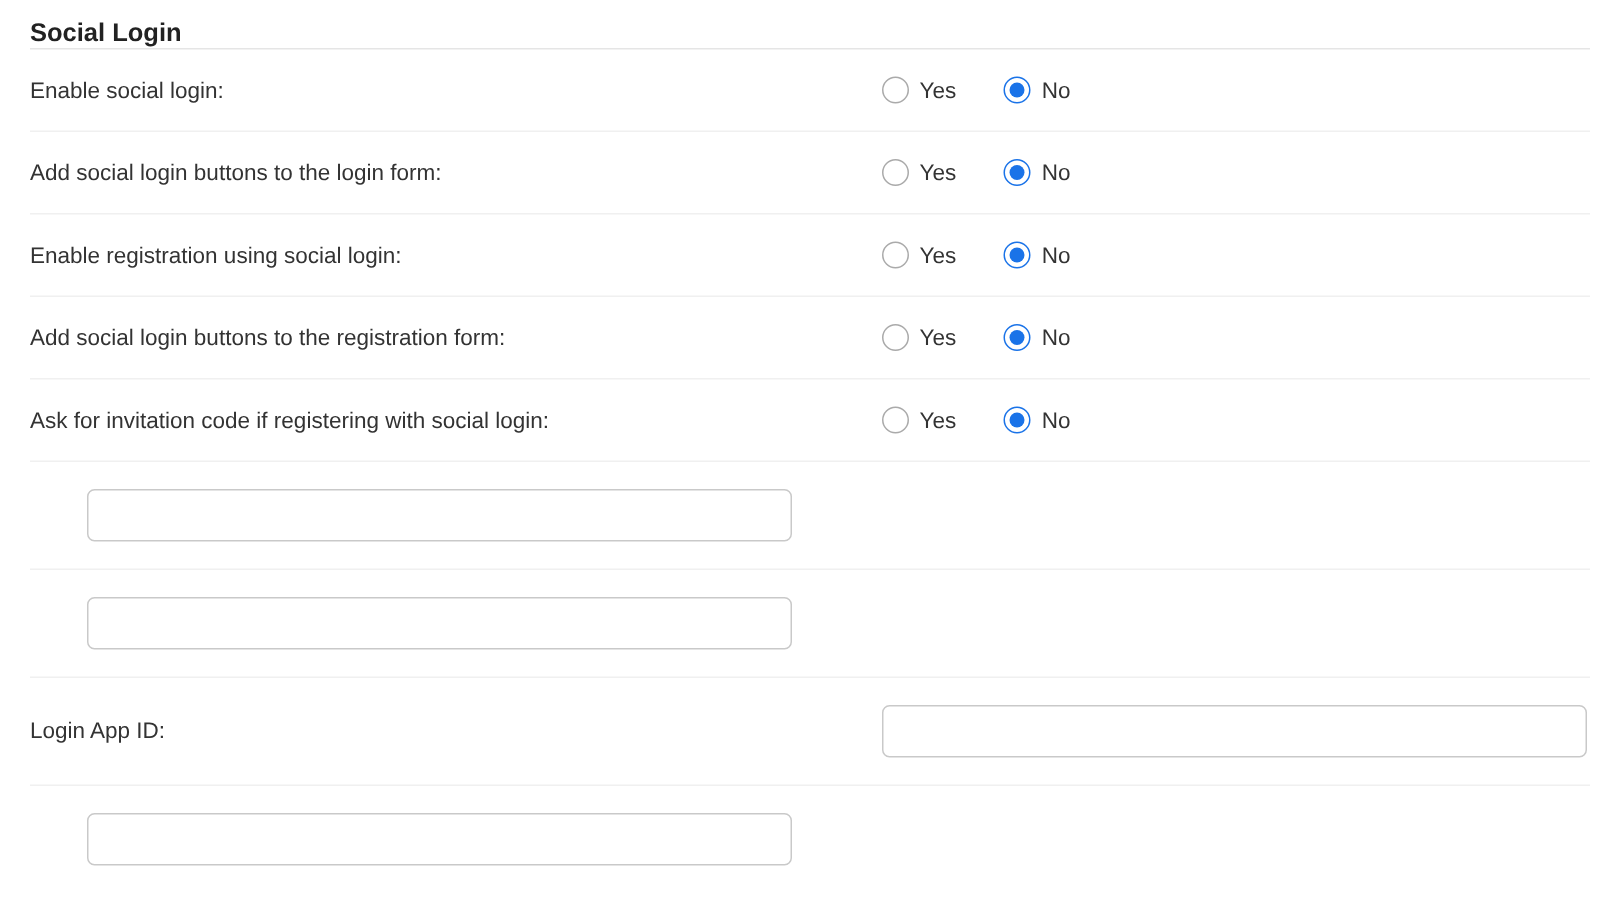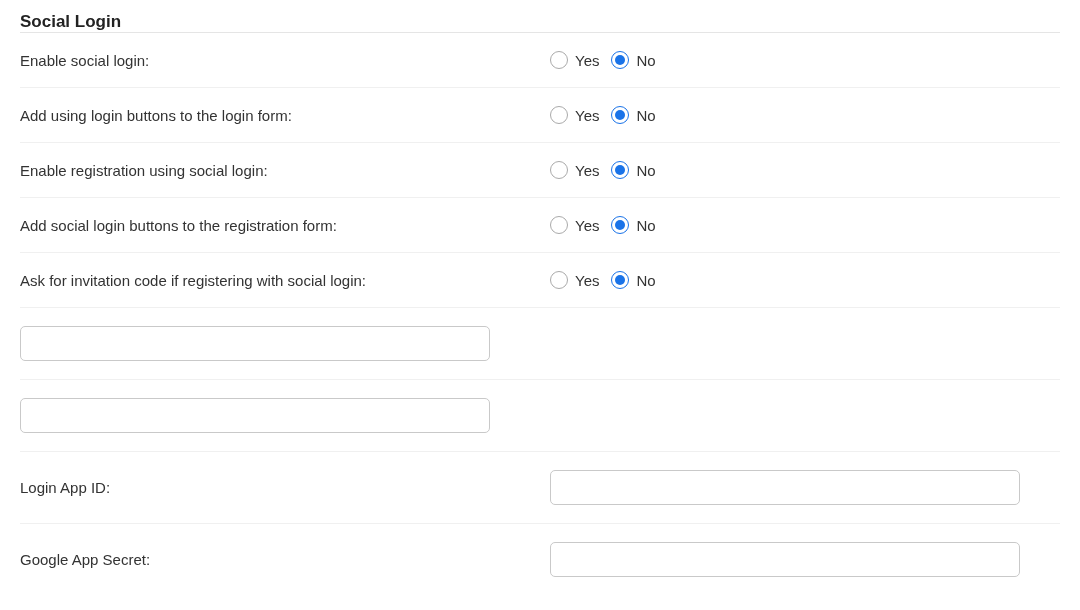--- a/index.html
+++ b/index.html
@@ -30,21 +30,22 @@
     .form-label {
       width: 530px;
       padding-right: 16px;
       color: #333;
       font-size: 15px;
     }
     .form-control {
       flex: 1;
       display: flex;
       align-items: center;
-      gap: 12px;
+      gap: 32px;
+      margin-left: 38px;
     }
     .radio-option {
       display: inline-flex;
       align-items: center;
       gap: 7px;
       cursor: pointer;
       user-select: none;
     }
     .radio-circle {
       width: 18px;
@@ -99,21 +100,21 @@
     <label class="radio-option">
       <span class="radio-circle selected">
           <span class="radio-dot"></span>
         </span>
       <span class="radio-text">No</span>
     </label>
   </div>
 </div>
 
 <div class="form-row">
-  <div class="form-label">Add using login buttons to the login form:</div>
+  <div class="form-label">Add social login buttons to the login form:</div>
   <div class="form-control">
     <label class="radio-option">
       <span class="radio-circle"></span>
       <span class="radio-text">Yes</span>
     </label>
     <label class="radio-option">
       <span class="radio-circle selected">
           <span class="radio-dot"></span>
         </span>
       <span class="radio-text">No</span>
@@ -182,17 +183,16 @@
 </div>
 
 <div class="form-row">
   <div class="form-label">Login App ID:</div>
   <div class="form-control">
     <input type="text" class="text-input" value="" style="">
   </div>
 </div>
 
 <div class="form-row" style="border-bottom:none;">
-  <div class="form-label">Google App Secret:</div>
   <div class="form-control">
     <input type="text" class="text-input" value="" style="">
   </div>
 </div>
 
 </body></html>

